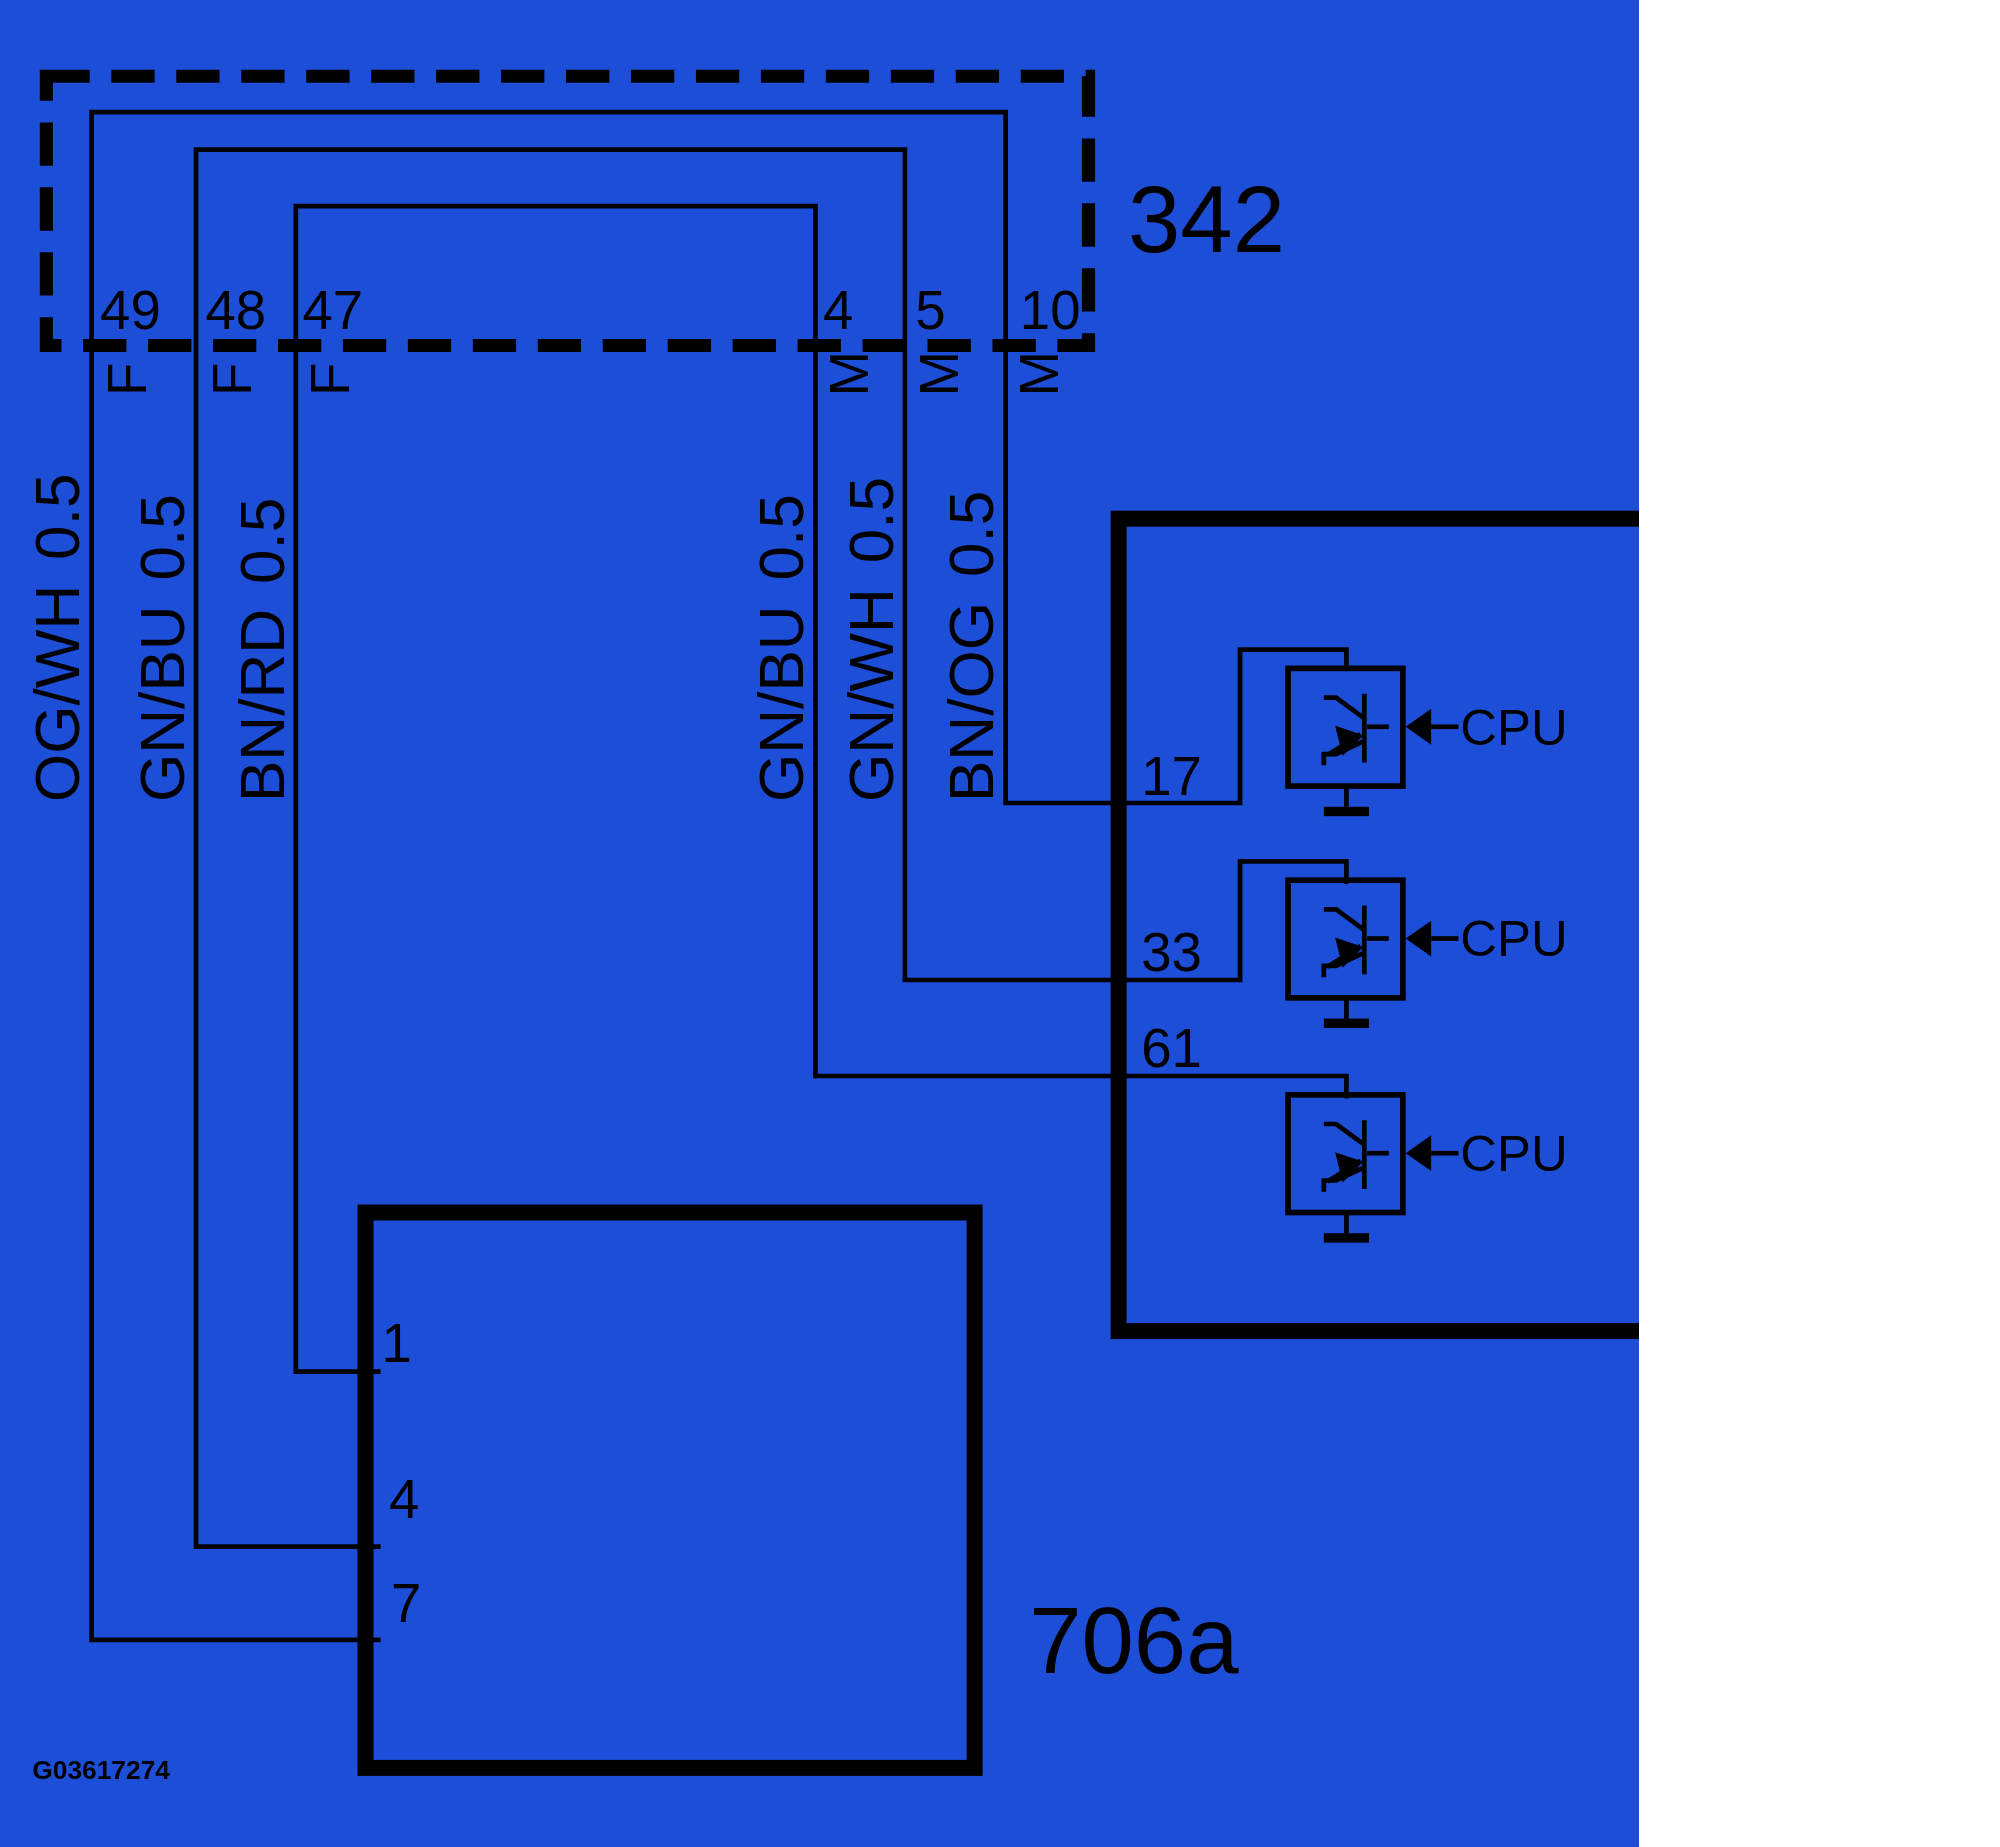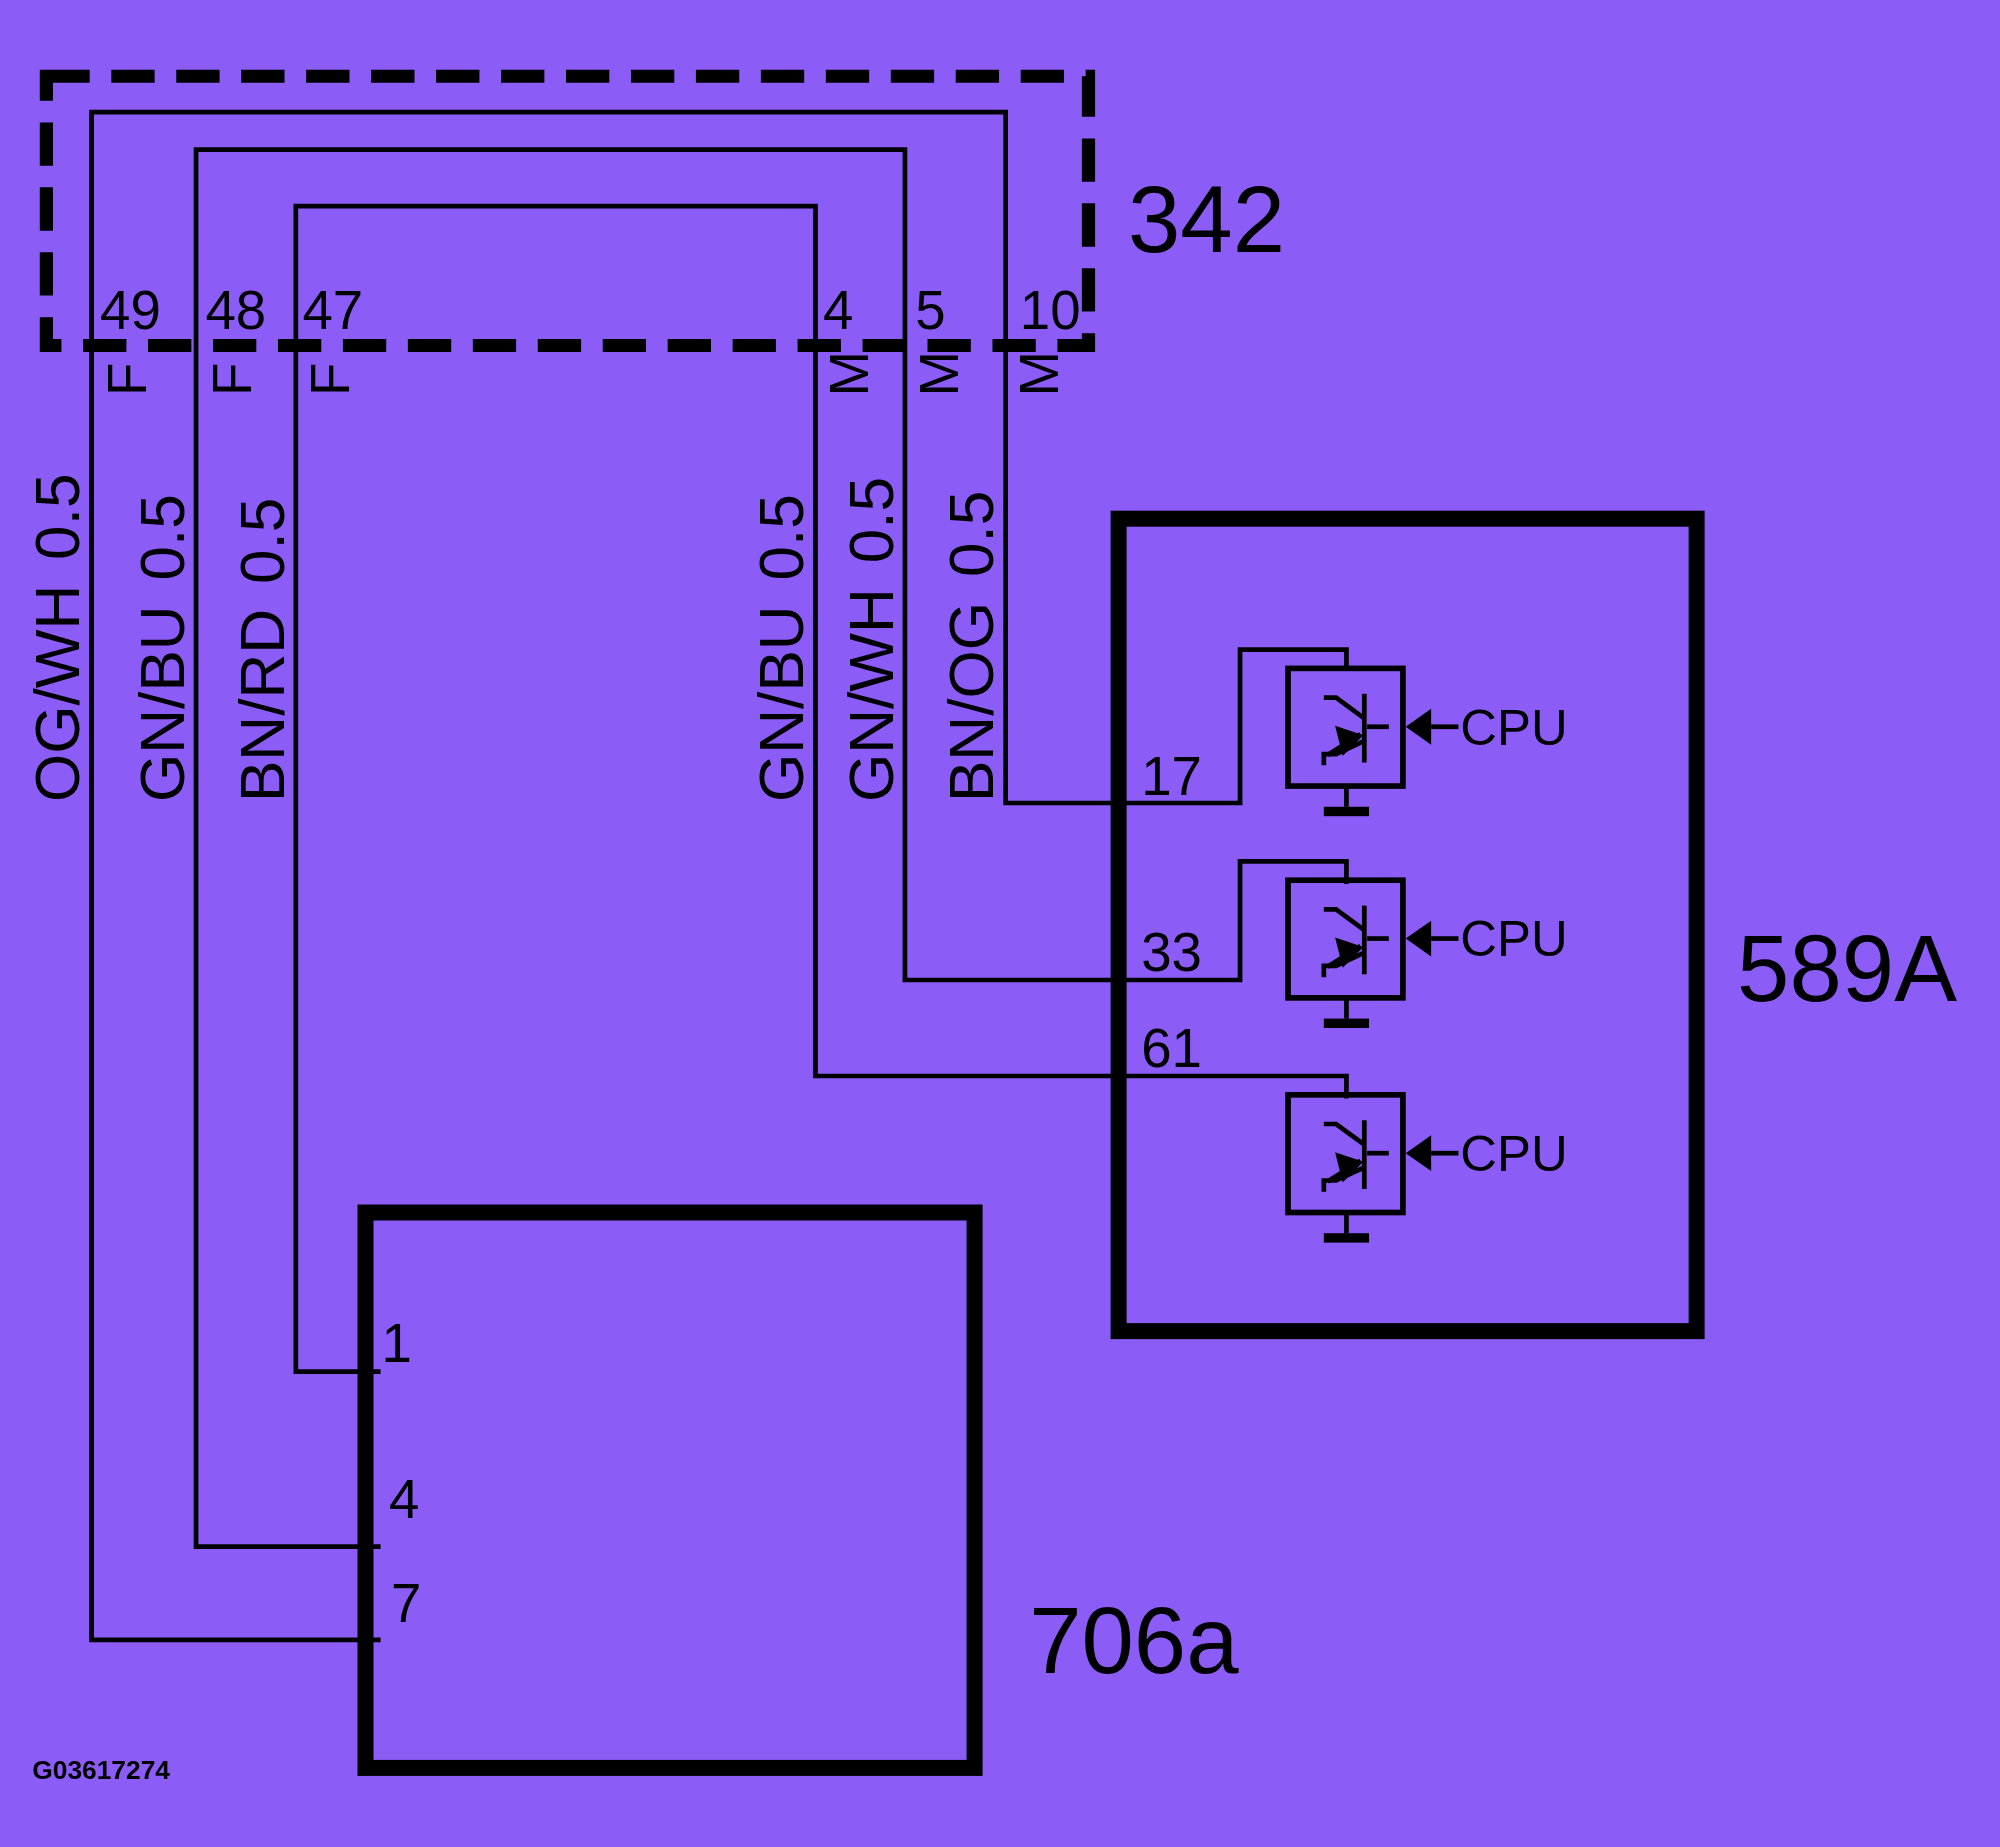--- a/index.html
+++ b/index.html
@@ -1,16 +1,16 @@
 <!DOCTYPE html>
 <html style="font-size:15px"><head>
 <meta charset="utf-8">
 <style>
   html,body{margin:0;padding:0;background:#ffffff;}
-  .canvas{width:2000px;height:1847px;position:relative;background:#8b5cf6;overflow:hidden;}
+  .canvas{width:1639px;height:1847px;position:relative;background:#1d4ed8;overflow:hidden;}
   svg{display:block;}
   text{font-family:"Liberation Sans","DejaVu Sans",sans-serif;fill:#000000;}
   .biglabel{font-size:100px;}
   .pin{font-size:58px;}
   .gender{font-size:58px;}
   .wirelabel{font-size:66px;word-spacing:8px;}
   .cpu{font-size:54px;}
   .figid{font-size:28px;font-weight:bold;}
   .wire{fill:none;stroke:#000000;stroke-width:5;}
   .thinline{fill:none;stroke:#000000;stroke-width:5;}

